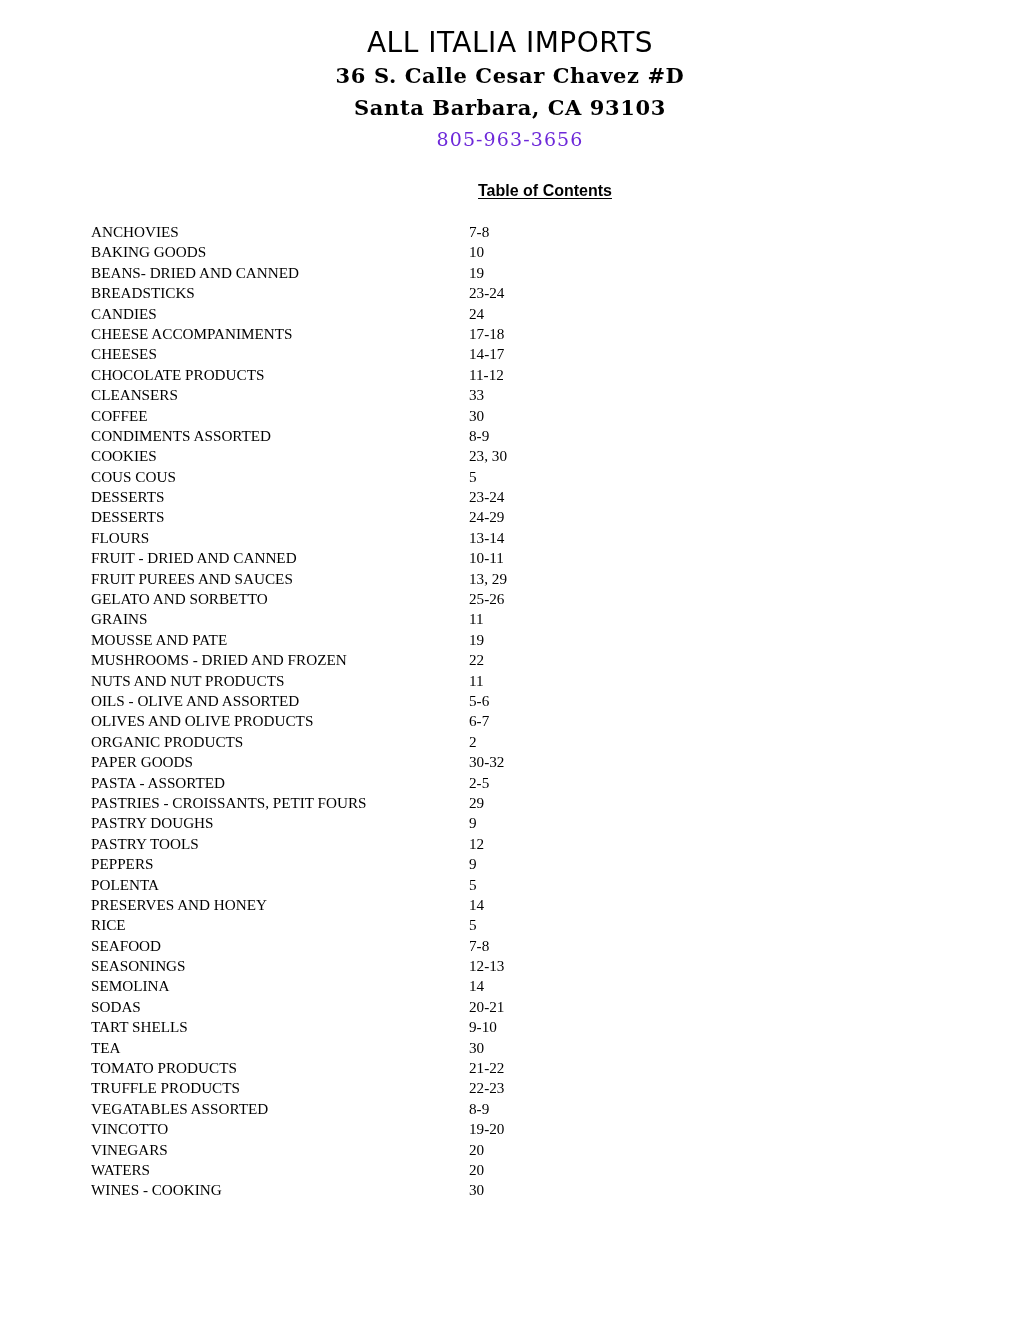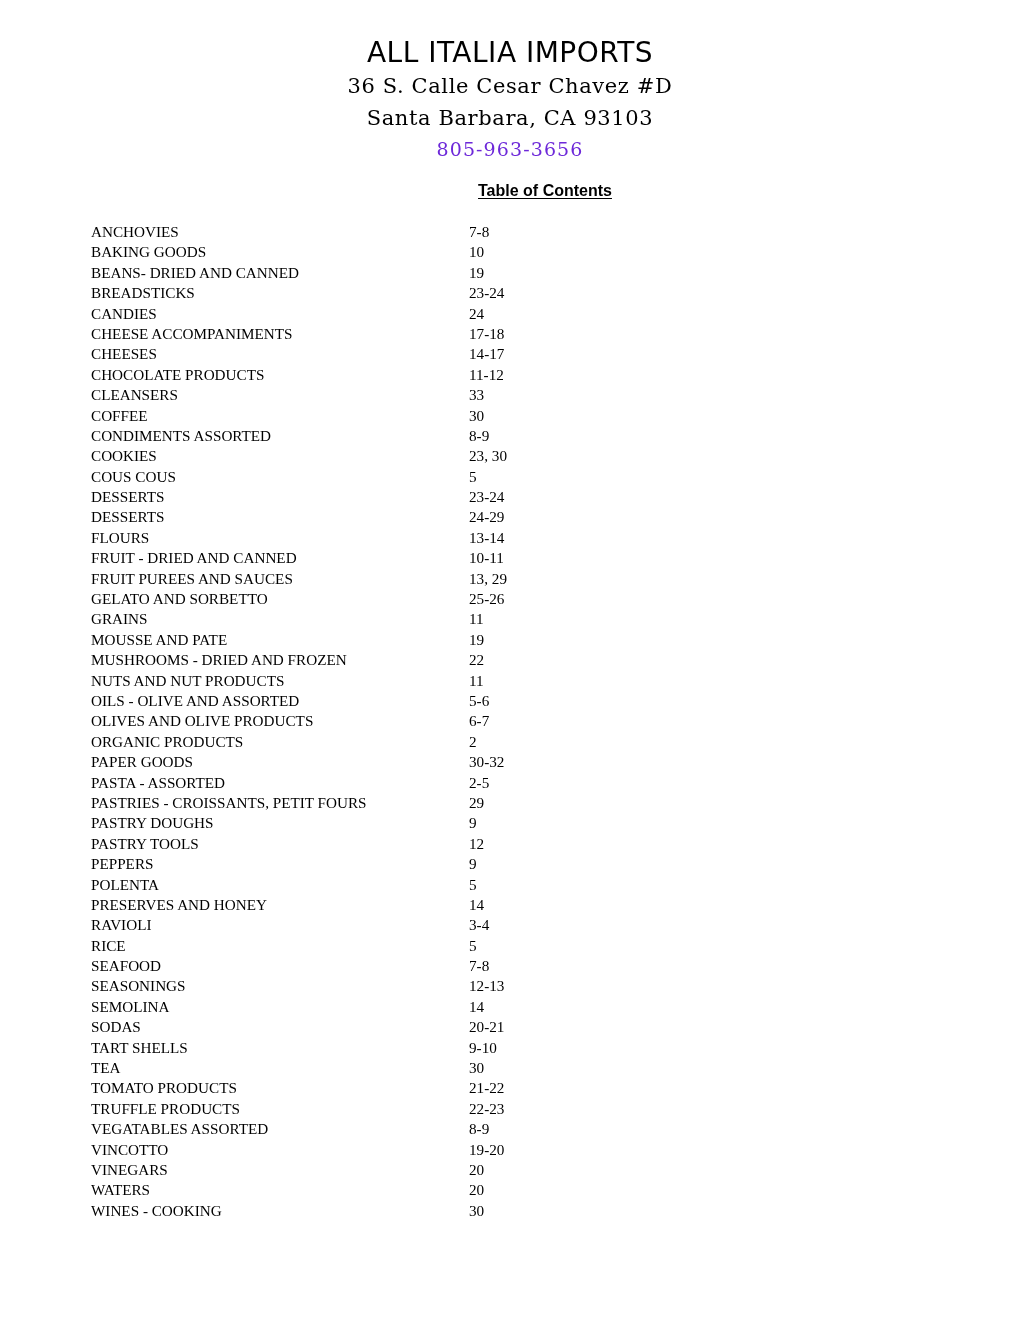--- a/index.html
+++ b/index.html
@@ -14,39 +14,39 @@
     position: relative;
     font-family: "Liberation Serif", "DejaVu Serif", serif;
     color: #000000;
     overflow: hidden;
   }
 
   
   .letterhead {
     position: absolute;
     left: 0;
-    top: 36px;
+    top: 26px;
     width: 1020px;
     text-align: center;
   }
   .letterhead .company {
     font-family: "DejaVu Sans", "Liberation Sans", sans-serif;
     font-size: 28px;
     line-height: 34px;
     letter-spacing: 0.5px;
     font-weight: 400;
     color: #000;
     white-space: nowrap;
   }
   .letterhead .addr-line {
     font-family: "DejaVu Serif", "Liberation Serif", serif;
     font-size: 21px;
     line-height: 32px;
     letter-spacing: 0.6px;
-    font-weight: 400;
+    font-weight: 700;
     color: #000;
     white-space: nowrap;
   }
   .letterhead .phone-line {
     font-family: "DejaVu Serif", "Liberation Serif", serif;
     font-size: 19px;
     line-height: 31px;
     letter-spacing: 1.1px;
     font-weight: 400;
     color: #6d28d9;
@@ -139,21 +139,20 @@
     <div class="toc-row"><span class="toc-entry">OLIVES AND OLIVE PRODUCTS</span><span class="toc-page">6-7</span></div>
     <div class="toc-row"><span class="toc-entry">ORGANIC PRODUCTS</span><span class="toc-page">2</span></div>
     <div class="toc-row"><span class="toc-entry">PAPER GOODS</span><span class="toc-page">30-32</span></div>
     <div class="toc-row"><span class="toc-entry">PASTA - ASSORTED</span><span class="toc-page">2-5</span></div>
     <div class="toc-row"><span class="toc-entry">PASTRIES - CROISSANTS, PETIT FOURS</span><span class="toc-page">29</span></div>
     <div class="toc-row"><span class="toc-entry">PASTRY DOUGHS</span><span class="toc-page">9</span></div>
     <div class="toc-row"><span class="toc-entry">PASTRY TOOLS</span><span class="toc-page">12</span></div>
     <div class="toc-row"><span class="toc-entry">PEPPERS</span><span class="toc-page">9</span></div>
     <div class="toc-row"><span class="toc-entry">POLENTA</span><span class="toc-page">5</span></div>
     <div class="toc-row"><span class="toc-entry">PRESERVES AND HONEY</span><span class="toc-page">14</span></div>
-    <div class="toc-row"><span class="toc-entry">RAVIOLI</span><span class="toc-page">3-4</span></div>
     <div class="toc-row"><span class="toc-entry">RICE</span><span class="toc-page">5</span></div>
     <div class="toc-row"><span class="toc-entry">SEAFOOD</span><span class="toc-page">7-8</span></div>
     <div class="toc-row"><span class="toc-entry">SEASONINGS</span><span class="toc-page">12-13</span></div>
     <div class="toc-row"><span class="toc-entry">SEMOLINA</span><span class="toc-page">14</span></div>
     <div class="toc-row"><span class="toc-entry">SODAS</span><span class="toc-page">20-21</span></div>
     <div class="toc-row"><span class="toc-entry">TART SHELLS</span><span class="toc-page">9-10</span></div>
     <div class="toc-row"><span class="toc-entry">TEA</span><span class="toc-page">30</span></div>
     <div class="toc-row"><span class="toc-entry">TOMATO PRODUCTS</span><span class="toc-page">21-22</span></div>
     <div class="toc-row"><span class="toc-entry">TRUFFLE PRODUCTS</span><span class="toc-page">22-23</span></div>
     <div class="toc-row"><span class="toc-entry">VEGATABLES ASSORTED</span><span class="toc-page">8-9</span></div>

